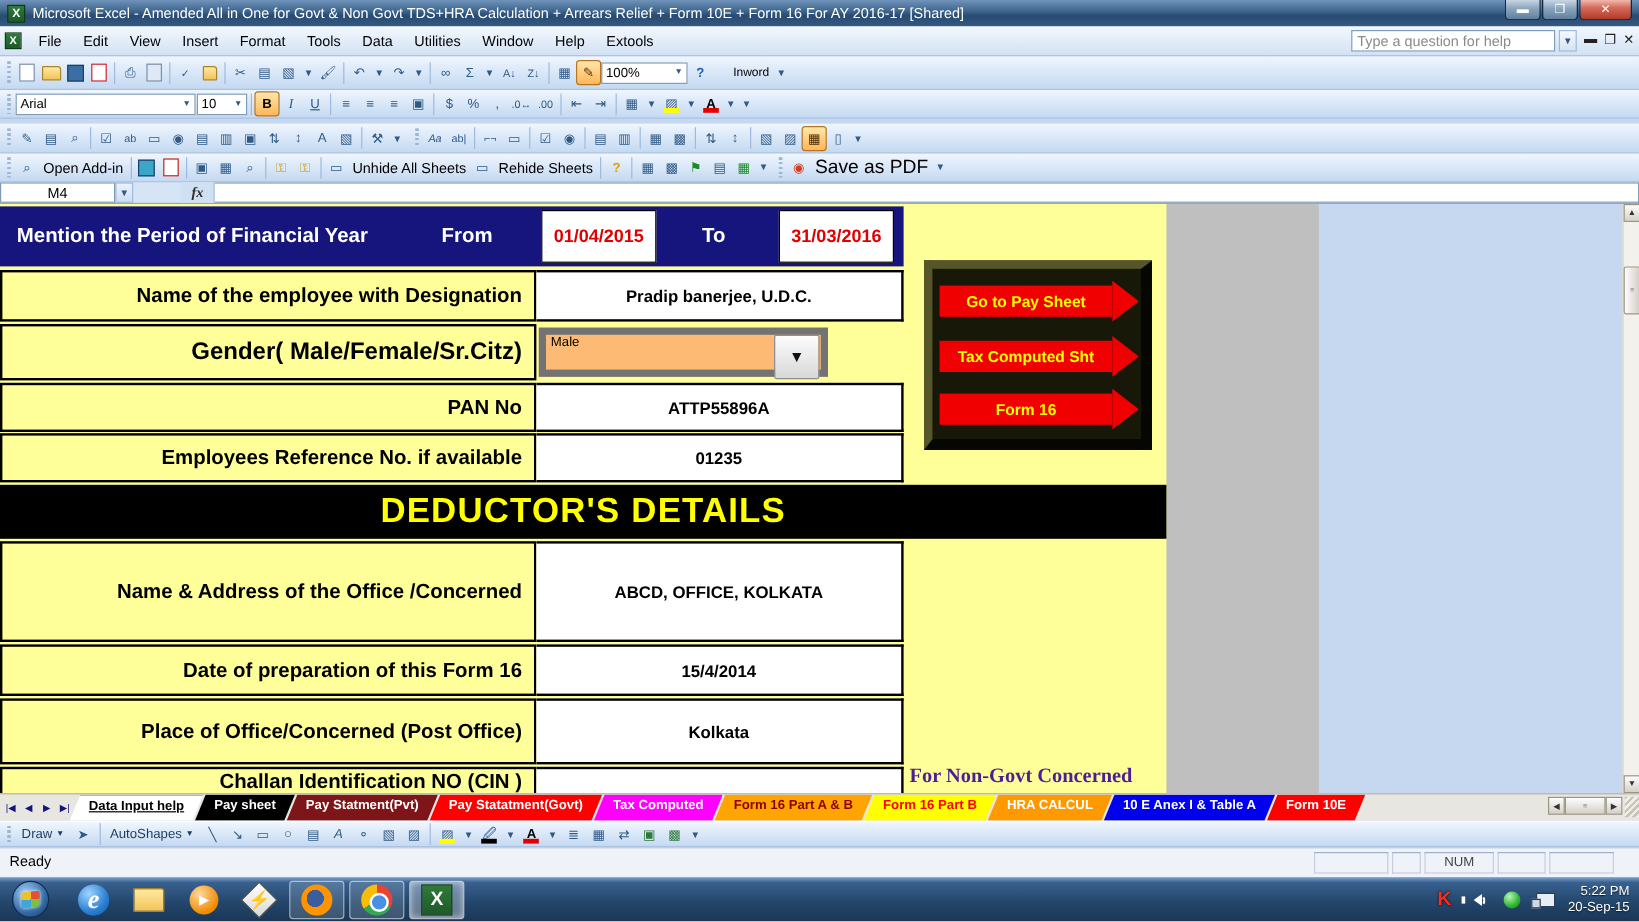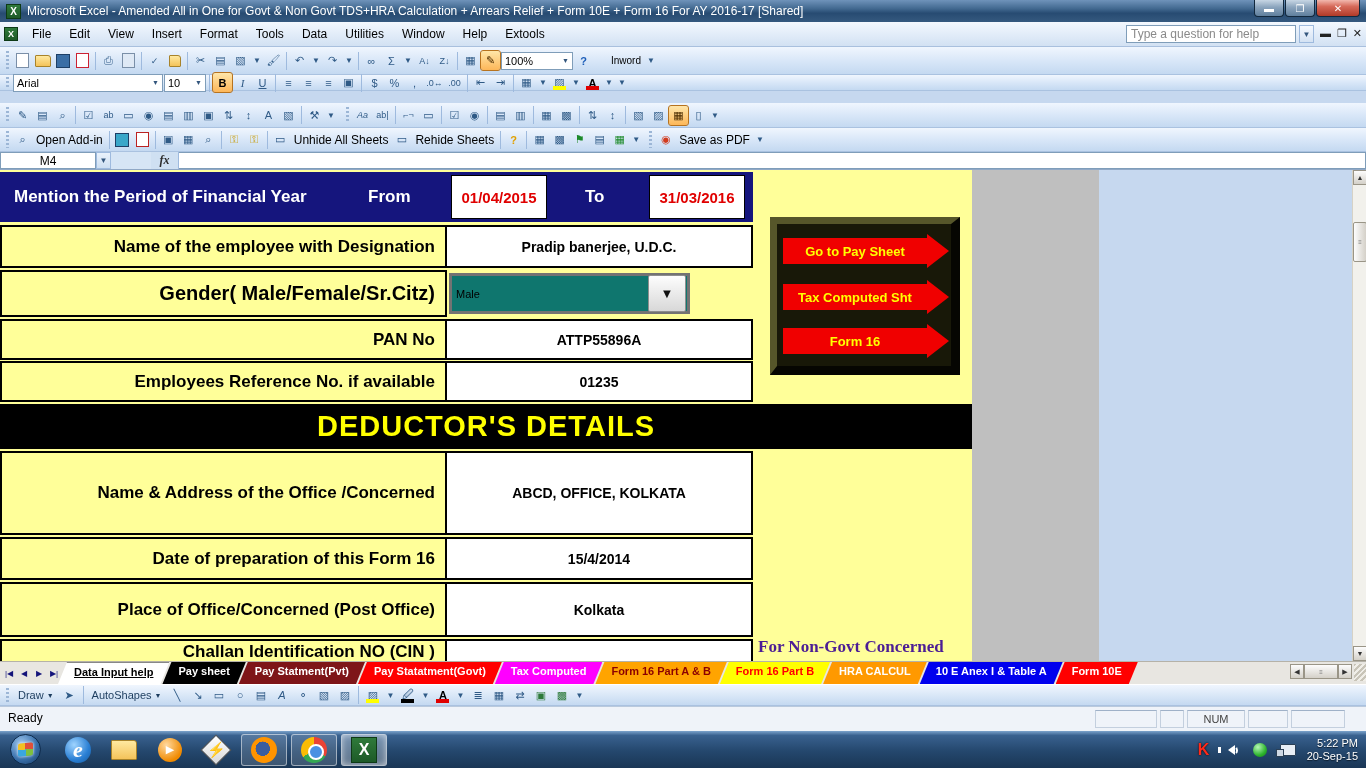--- a/index.html
+++ b/index.html
@@ -65,22 +65,22 @@
   .lbl { width:447px; background:#ffff99; border:2px solid #000; font-weight:bold; font-size:17px; color:#000;
     display:flex; align-items:center; justify-content:flex-end; padding-right:10px; }
   .val { width:306px; background:#fff; border:2px solid #000; border-left:none; font-weight:bold; font-size:14px;
     color:#000; display:flex; align-items:center; justify-content:center; text-align:center; }
   .hdr1 { position:absolute; top:2px; left:0; width:753px; height:50px; background:#15157d; }
   .hdr1 .t { position:absolute; left:14px; top:0; height:50px; display:flex; align-items:center;
     color:#fff; font-weight:bold; font-size:17px; }
   .hdr1 .from { left:368px; } .hdr1 .to { left:585px; }
   .datecell { position:absolute; top:3px; height:44px; width:96px; background:#fff; border:1px solid #000;
     display:flex; align-items:center; justify-content:center; color:#e00000; font-weight:bold; font-size:15px; }
-  .gcombo { position:absolute; left:449px; top:3px; width:241px; height:41px; background:#0f766e; border:3px solid #737373;
-    display:flex; align-items:center; }
+  .gcombo { position:absolute; left:449px; top:3px; width:241px; height:41px; background:#fdba74; border:6px solid #737373;
+    display:flex; align-items:flex-start; }
   .gcombo .gtxt { font-size:11px; padding-left:4px; font-weight:normal; }
   .gbtn { margin-left:auto; width:38px; height:37px; margin-right:1px; background:linear-gradient(#fdfdfd,#d8d8d8);
     border:1px solid #8e8e8e; border-radius:2px; display:flex; align-items:center; justify-content:center; font-size:13px; color:#111; }
   .banner { position:absolute; left:0; top:234px; width:972px; height:45px; background:#000;
     display:flex; align-items:center; justify-content:center; }
   .banner span { color:#ffff00; font-weight:bold; font-size:29px; letter-spacing:1px; }
   .nongovt { position:absolute; left:758px; top:467px; font-family:Liberation Serif, serif;
     font-weight:bold; font-size:17px; color:#4c1d95; }
   
   .nav3d { position:absolute; left:770px; top:47px; width:190px; height:158px; background:#181808;
@@ -255,21 +255,21 @@
     <div class="ico hl">✎</div>
     <div class="combo" style="width:72px">
       <span>100%</span>
       <span class="dd">▼</span>
     </div>
     <div class="ico" style="color:#1d5eb8;font-weight:bold">?</div>
     <div class="tbtext" style="margin-left:14px;font-size:10px;color:#000">Inword</div>
     <div class="chev">▼</div>
   </div>
 
-  <div class="tb" style="top:75px;height:16px">
+  <div class="tb" style="top:75px;height:24px">
     <div class="handle"></div>
     <div class="combo" style="width:150px">
       <span>Arial</span>
       <span class="dd">▼</span>
     </div>
     <div class="combo" style="width:42px">
       <span>10</span>
       <span class="dd">▼</span>
     </div>
     <div class="sep"></div>
@@ -385,21 +385,21 @@
     <div class="ico" style="color:#e0a000;font-weight:bold">?</div>
     <div class="sep"></div>
     <div class="ico">▦</div>
     <div class="ico">▩</div>
     <div class="ico" style="color:#1d8a2a">⚑</div>
     <div class="ico">▤</div>
     <div class="ico" style="color:#1d8a2a">▦</div>
     <div class="chev">▼</div>
     <div class="handle" style="margin-left:6px"></div>
     <div class="ico" style="color:#d23b1e">◉</div>
-    <div class="tbtext" style="font-size:12px;color:#000">Save as PDF</div>
+    <div class="tbtext" style="font-size:16px;color:#000">Save as PDF</div>
     <div class="chev">▼</div>
   </div>
 
   <div class="fbar">
     <div class="namebox">M4</div>
     <div class="namedd">▼</div>
     <div class="fx">fx</div>
     <div class="finput"></div>
   </div>
 

